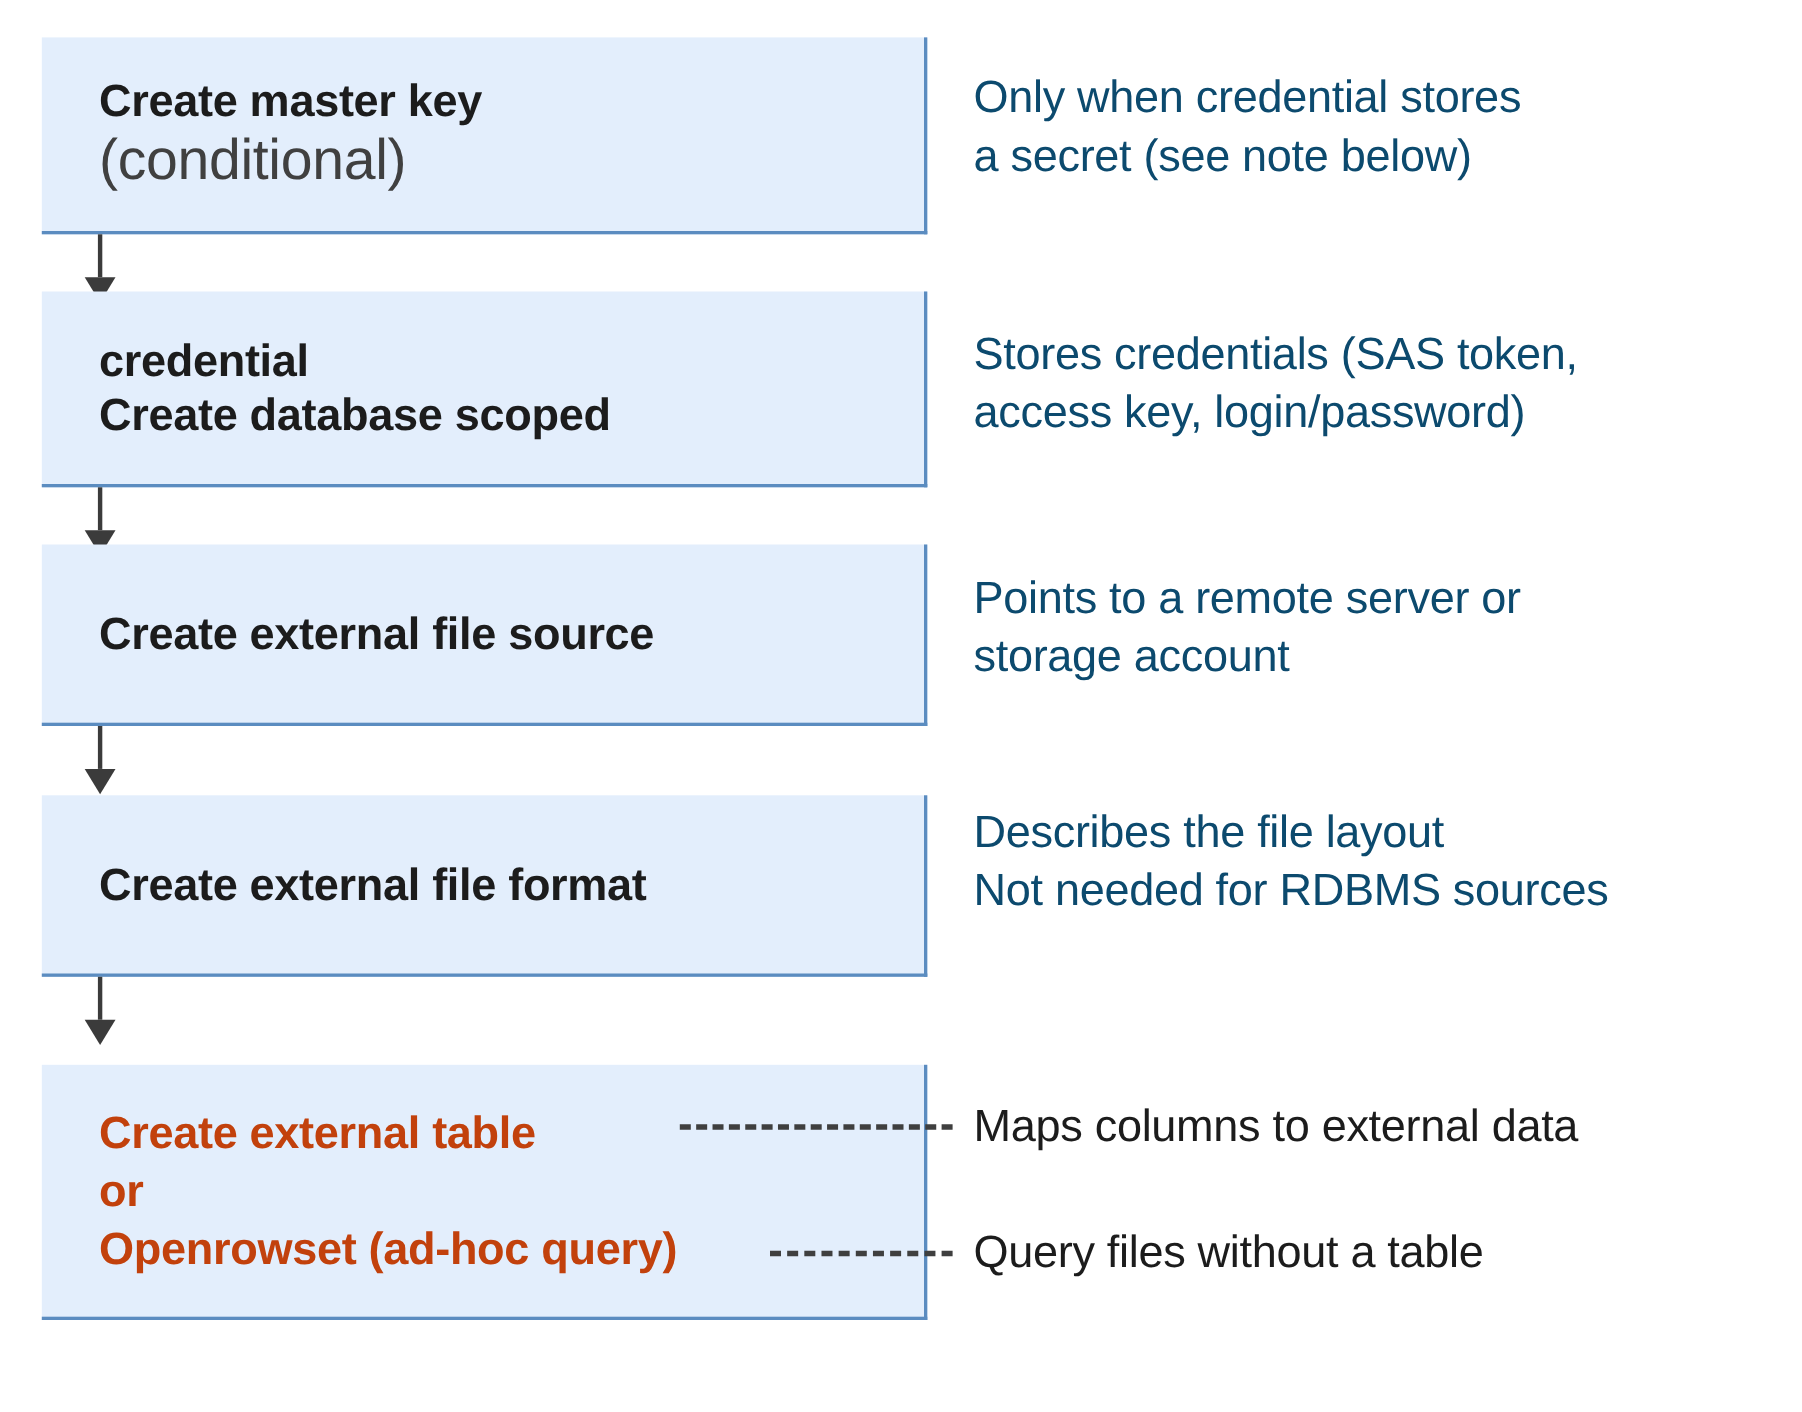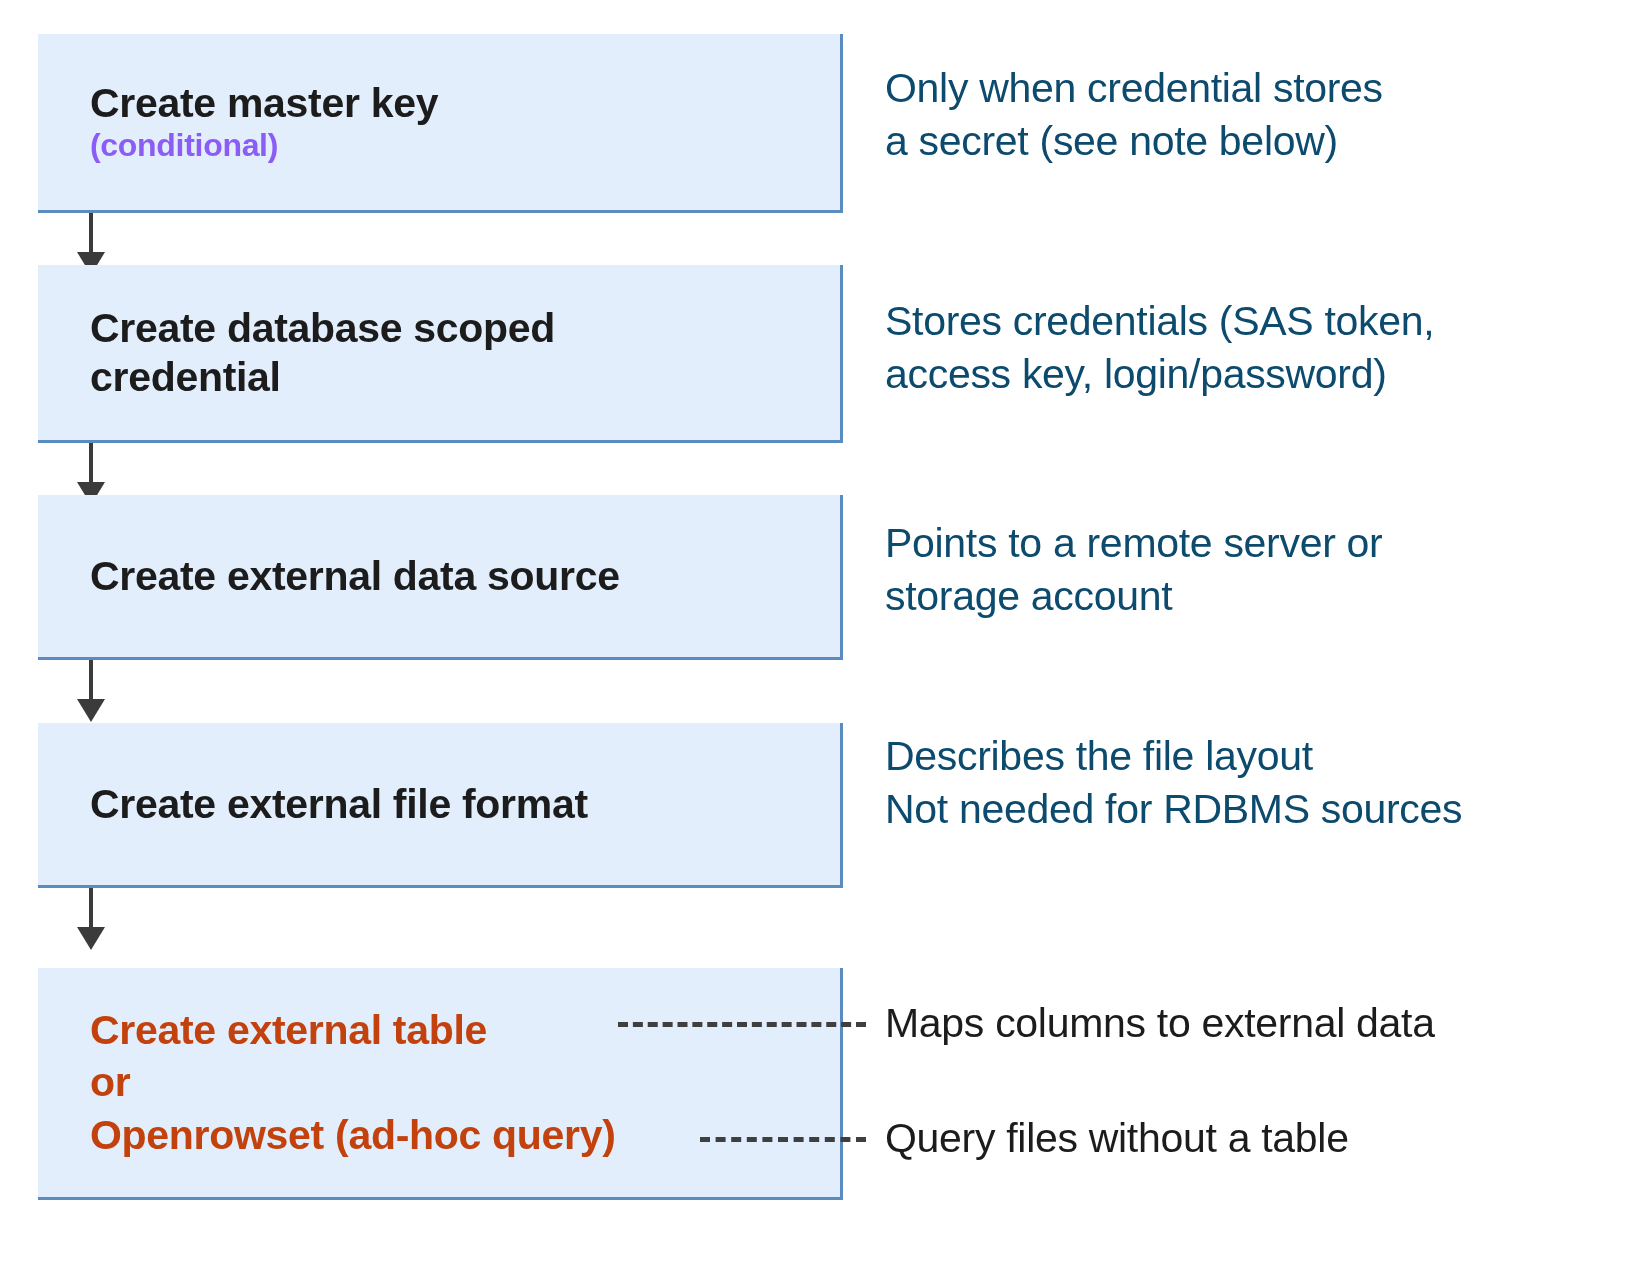--- a/index.html
+++ b/index.html
@@ -39,25 +39,25 @@
   }
 
   .step-title {
     font-weight: bold;
     font-size: 41px;
     line-height: 1.18;
     letter-spacing: -0.3px;
     color: #1c1c1c;
   }
   .step-sub {
-    font-weight: bold;
-    font-size: 32px;
+    font-weight: normal;
+    font-size: 52px;
     line-height: 1.18;
     letter-spacing: -0.3px;
-    color: #8b5cf6;
+    color: #404040;
   }
   .step-line {
     font-size: 41px;
     line-height: 1.28;
     letter-spacing: -0.3px;
     color: #c2410c;
     white-space: nowrap;
   }
   .step-line b { font-weight: bold; }
   .step-line .reg { font-weight: bold; }
@@ -128,36 +128,36 @@
     <div>Only when credential stores</div>
     <div>a secret (see note below)</div>
   </div>
 
   <div class="arrow" style="top:213px; height:62px;">
     <div class="shaft" style="height:39px;"></div>
     <div class="head" style="top:39px;"></div>
   </div>
 
   <div class="step-box" style="top:265px; height:178px;">
+    <div class="step-title">credential</div>
     <div class="step-title">Create database scoped</div>
-    <div class="step-title">credential</div>
   </div>
 
   <div class="note" style="top:295px;">
     <div>Stores credentials (SAS token,</div>
     <div>access key, login/password)</div>
   </div>
 
   <div class="arrow" style="top:443px; height:62px;">
     <div class="shaft" style="height:39px;"></div>
     <div class="head" style="top:39px;"></div>
   </div>
 
   <div class="step-box" style="top:495px; height:165px;">
-    <div class="step-title">Create external data source</div>
+    <div class="step-title">Create external file source</div>
   </div>
 
   <div class="note" style="top:517px;">
     <div>Points to a remote server or</div>
     <div>storage account</div>
   </div>
 
   <div class="arrow" style="top:660px; height:62px;">
     <div class="shaft" style="height:39px;"></div>
     <div class="head" style="top:39px;"></div>

